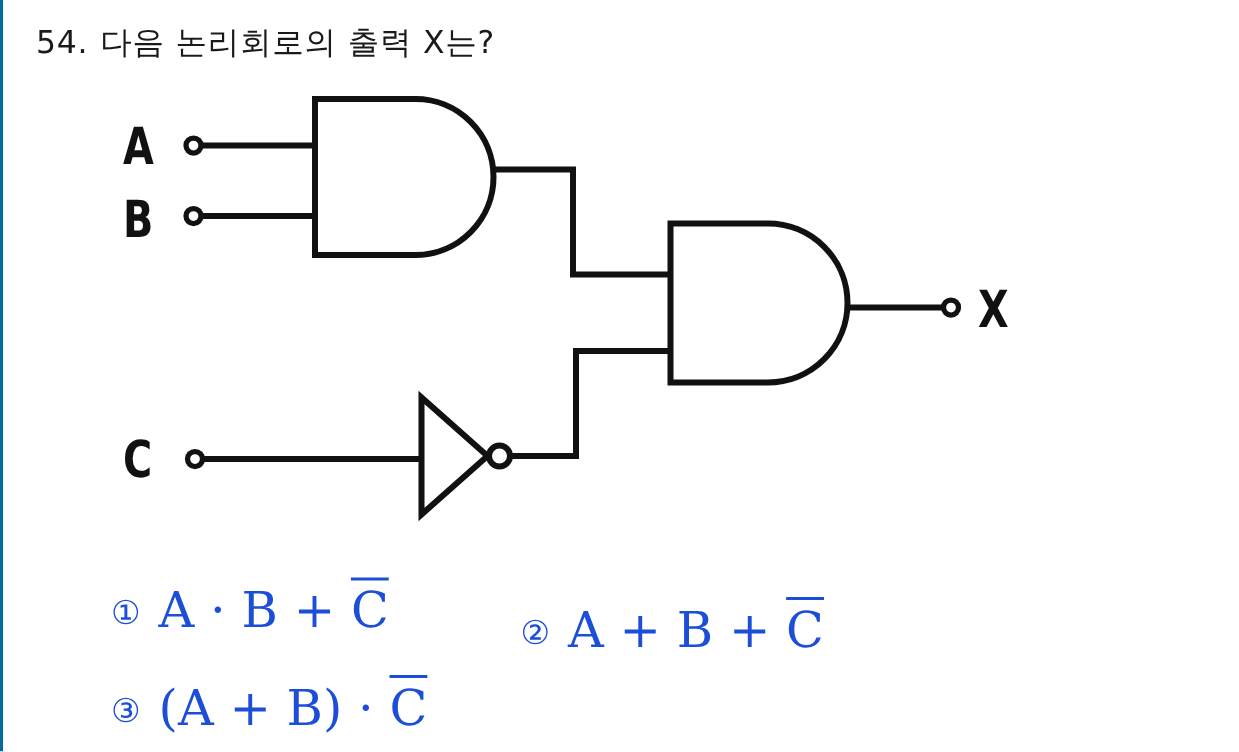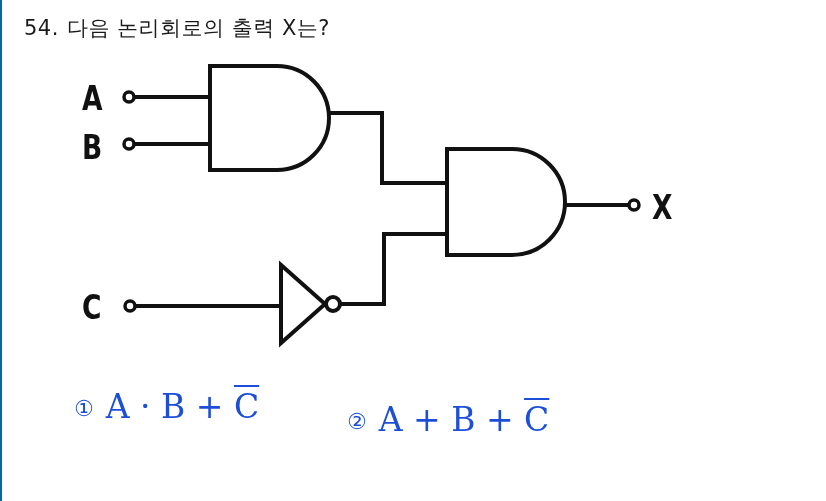--- a/index.html
+++ b/index.html
@@ -70,14 +70,17 @@
   <div class="lbl" style="left:80px; top:130px;">B</div>
   <div class="lbl" style="left:80px; top:290px;">C</div>
   <div class="lbl" style="left:650px; top:190px;">X</div>
 
   <div class="choice" style="left:72px; top:390px;">
     <span class="marker">①</span><span>A · B + </span><span class="bar">C</span>
   </div>
   <div class="choice" style="left:345px; top:383px;margin-top:20px;">
     <span class="marker">②</span><span>A + B + </span><span class="bar">C</span>
   </div>
+  <div class="choice" style="left:72px; top:455px;">
+    <span class="marker">③</span><span>(A + B) · </span><span class="bar">C</span>
+  </div>
 
 </div>
 
 </body></html>

